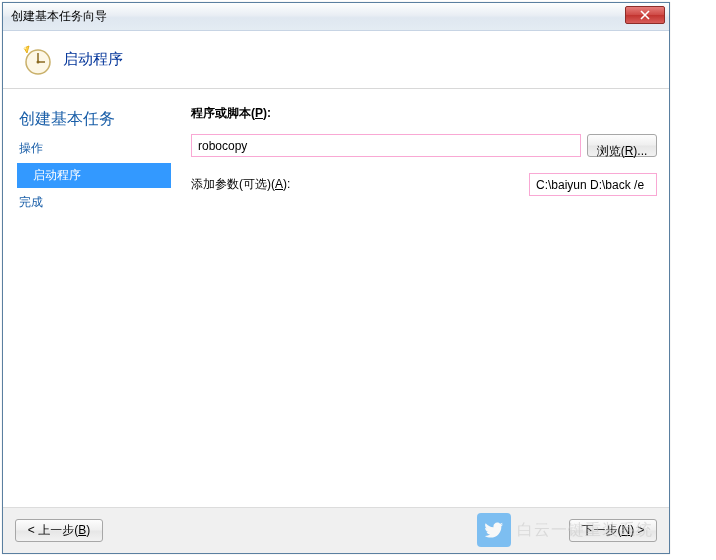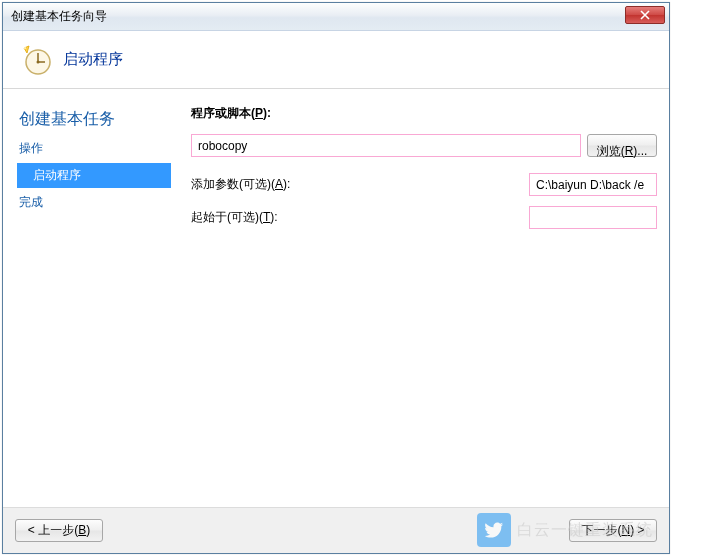--- a/index.html
+++ b/index.html
@@ -213,26 +213,20 @@
         </button>
       </div>
 
       <div class="two-col-row">
         <span class="lbl">
           <span>添加参数(可选)(</span><span style="text-decoration:underline">A</span><span>):</span>
         </span>
         <input type="text" class="fld short-fld" value="C:\baiyun D:\back /e" style="">
       </div>
 
-      <div class="two-col-row">
-        <span class="lbl">
-          <span>起始于(可选)(</span><span style="text-decoration:underline">T</span><span>):</span>
-        </span>
-        <input type="text" class="fld short-fld" value="" style="">
-      </div>
 
     </div>
   </div>
 
   <div class="footer">
     <button class="btn">
       <span>&lt; 上一步(</span><span style="text-decoration:underline">B</span><span>)</span>
     </button>
     <button class="btn">
       <span>下一步(</span><span style="text-decoration:underline">N</span><span>) &gt;</span>

